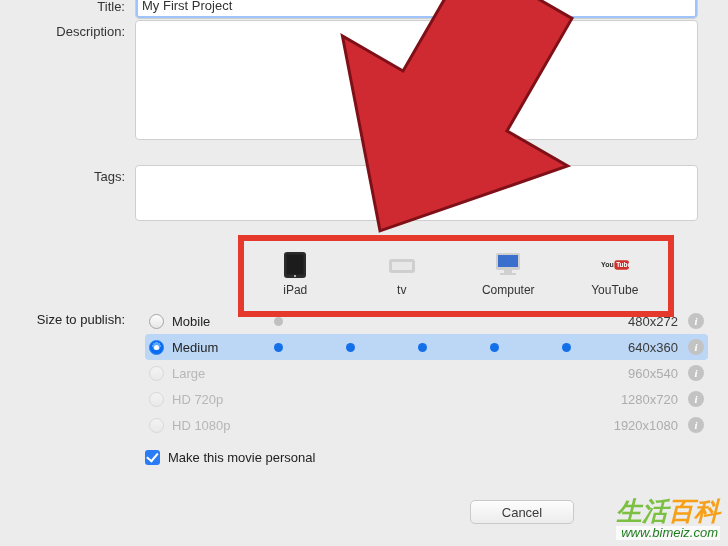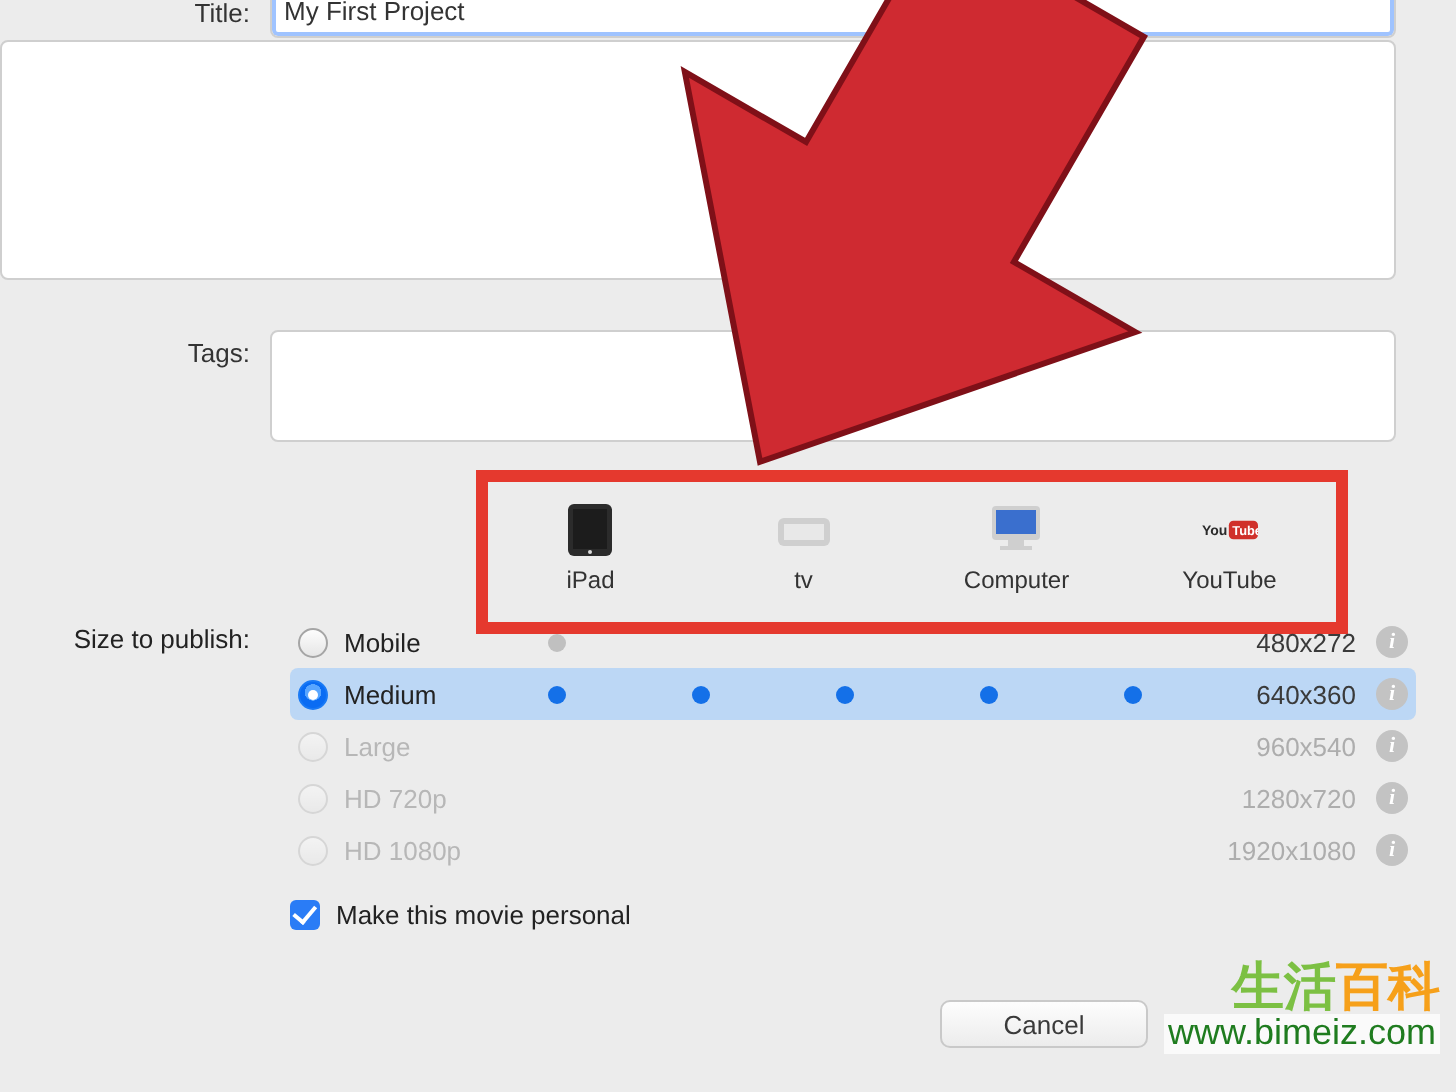--- a/index.html
+++ b/index.html
@@ -212,38 +212,40 @@
   .arrow {
     position: absolute;
     left: 290px;
     top: -45px;
     pointer-events: none;
   }
 
   
   .wm {
     position: absolute;
-    right: 8px; bottom: 19px;
+    right: 8px; bottom: 6px;
     text-align: right;
     line-height: 1.1;
+    font-style: italic;
   }
   .wm-top { font-size: 26px; font-weight: 700; }
   .wm-top .g { color: #7cc043; }
   .wm-top .o { color: #f6a01a; }
-  .wm-url { font-size: 18px; color: #1f7c1f; background: rgba(255,255,255,.75); padding: 0 2px; }
+  .wm-url { font-size: 13px; color: #1f7c1f; background: rgba(255,255,255,.75); padding: 0 2px; }
 </style>
 </head>
 <body>
 
 <div class="row row-title">
   <div class="label">Title:</div>
   <div class="text-input">My First Project</div>
 </div>
 
 <div class="row row-desc">
+  <div class="label">Description:</div>
   <div class="desc-input"></div>
 </div>
 
 <div class="row row-tags">
   <div class="label">Tags:</div>
   <div class="tags-input"></div>
 </div>
 
 <div class="devices-area">
   <div class="dcol">

